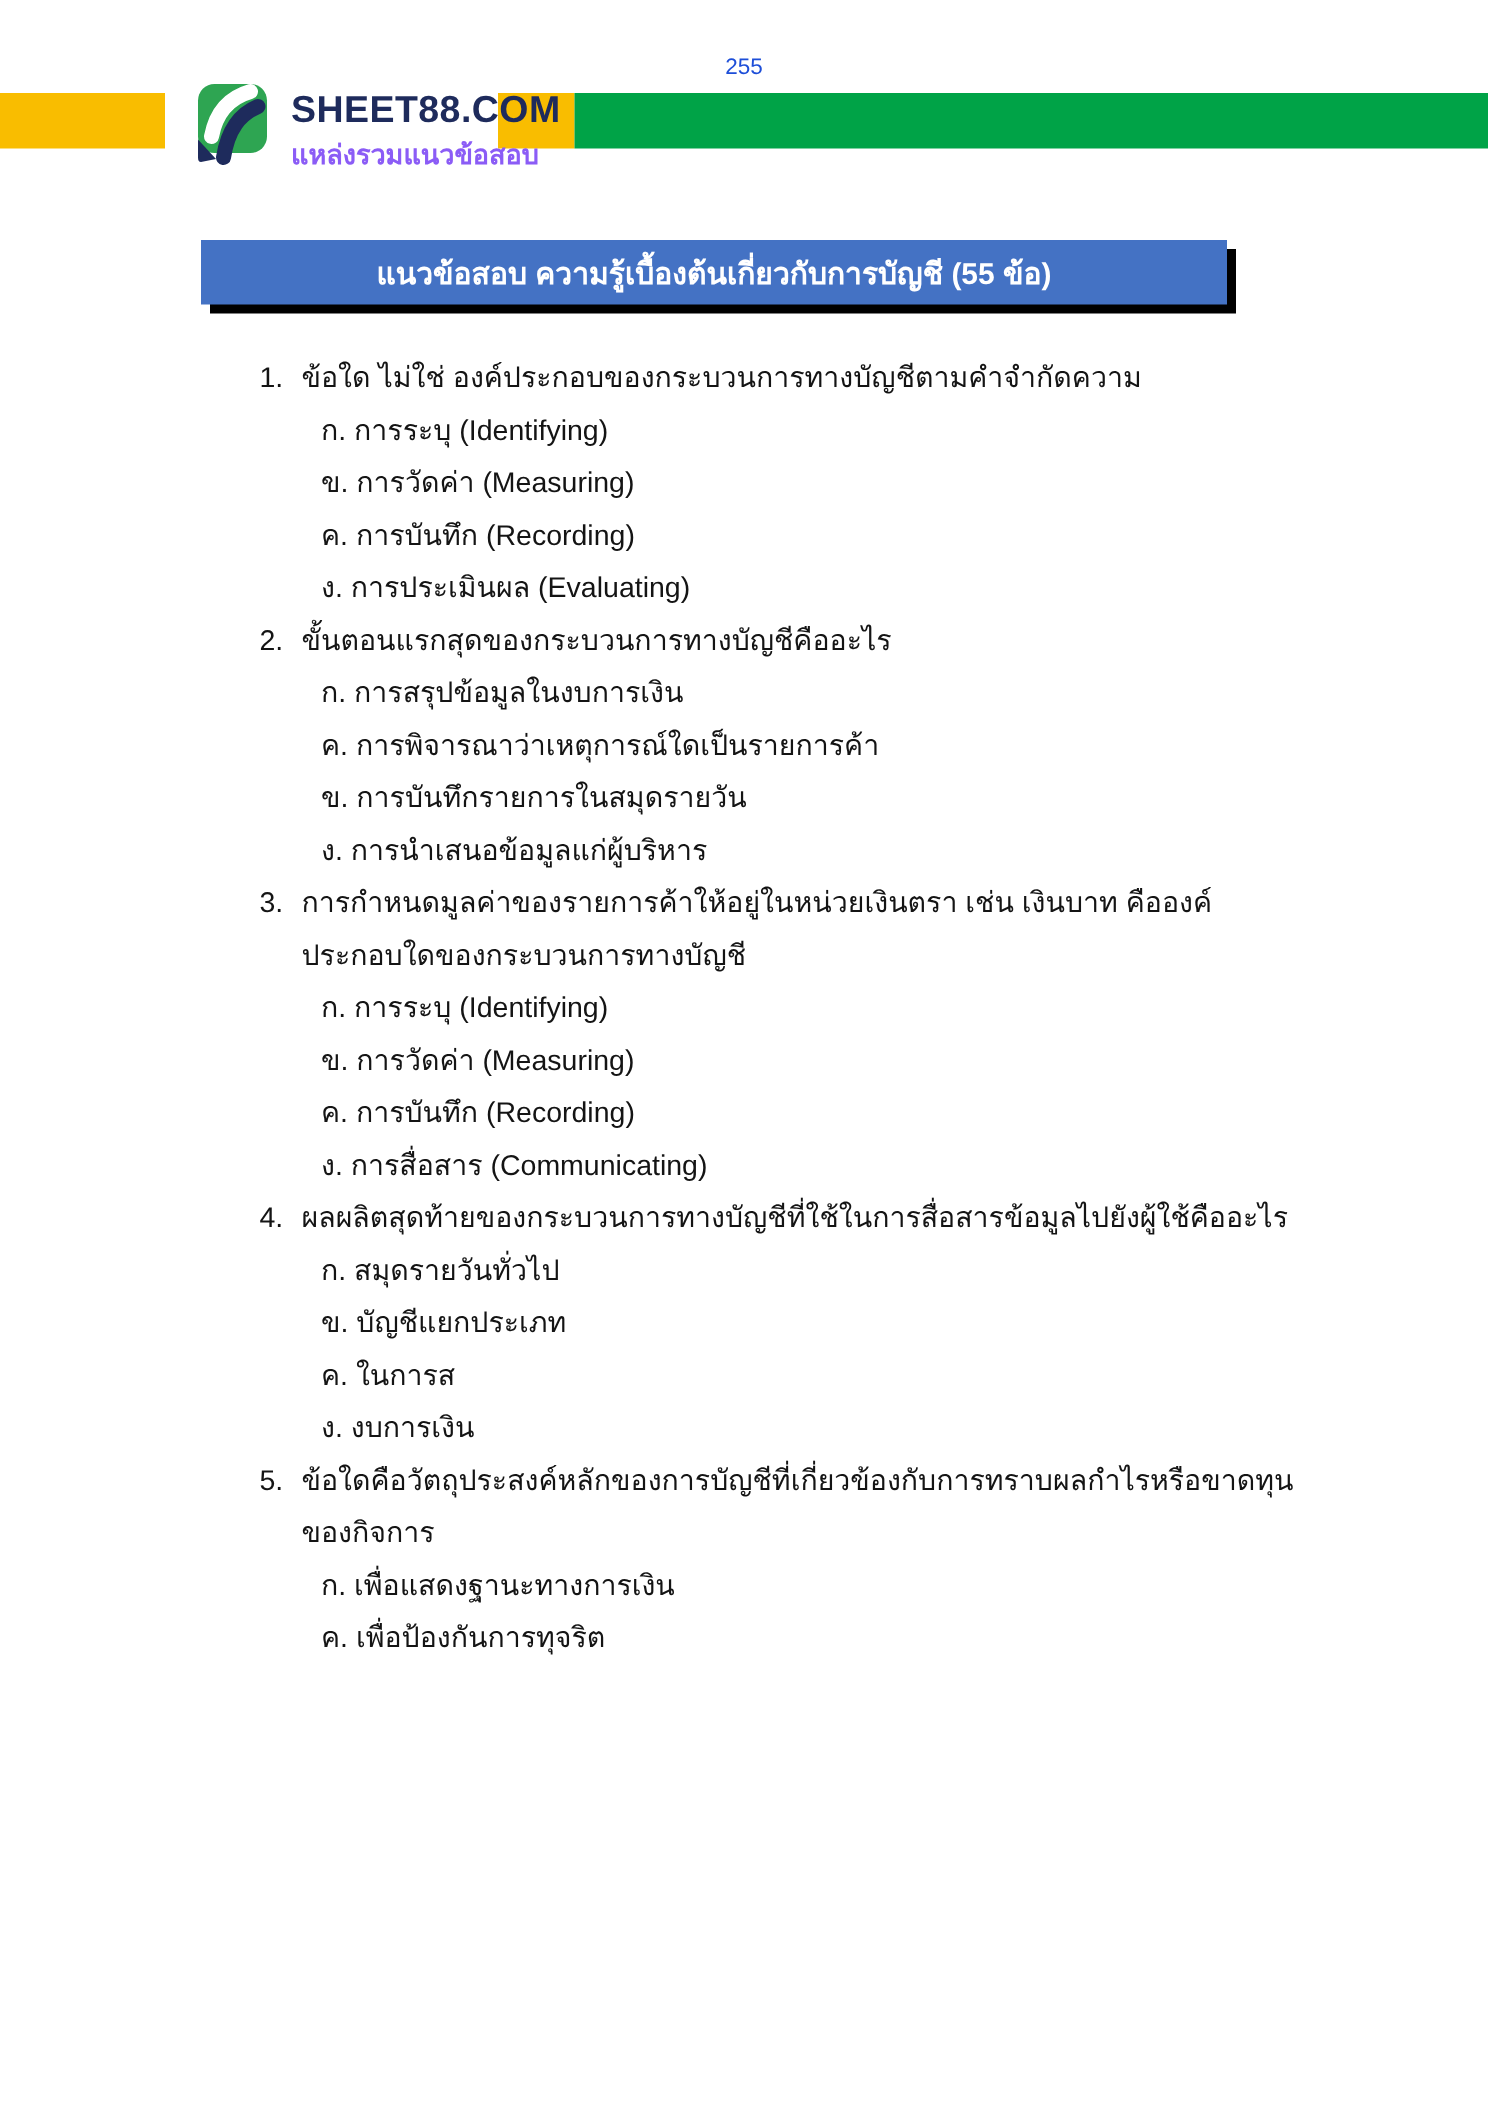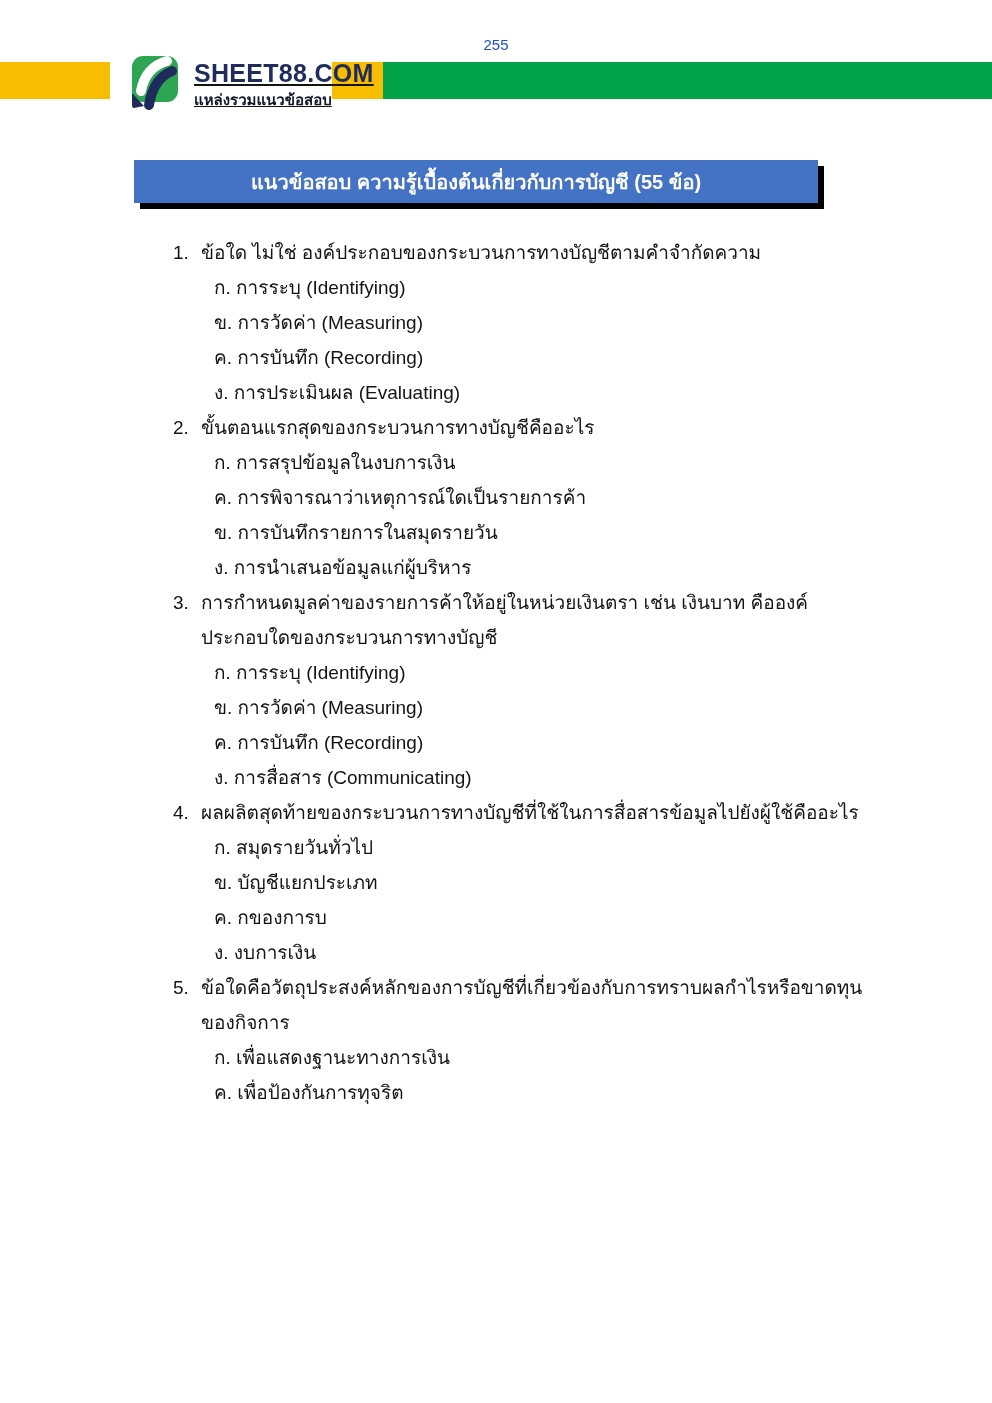--- a/index.html
+++ b/index.html
@@ -14,27 +14,27 @@
     text-align:center; font-size:15px; color:#1d4ed8;
   }
   
   .bar { position:absolute; top:62px; height:37px; }
   .bar-left-yellow  { left:0;   width:110px; }
   .bar-mid-yellow   { left:332px; width:51px; }
   .bar-green        { left:383px; width:609px; }
   
   .logo { position:absolute; left:129px; top:55px; display:flex; align-items:flex-start; }
   .logo-icon { width:56px; height:58px; flex:0 0 56px; }
-  .logo-text { margin-left:9px; padding-top:5px;text-decoration:underline; }
+  .logo-text { margin-left:9px; padding-top:5px; }
   .brand-name {
     font-size:25px; font-weight:bold; color:#1e2b5c;
     line-height:1.05; letter-spacing:0.3px;
   }
   .brand-tagline {
-    font-size:15px; font-weight:bold; color:#0f172a; margin-top:2px;
+    font-size:18px; font-weight:bold; color:#8b5cf6; margin-top:2px;
   }
   
   .banner {
     position:absolute; left:134px; top:160px; width:684px; height:43px;
     display:flex; align-items:center; justify-content:center;
   }
   .banner-title {
     color:#ffffff; font-weight:bold; font-size:20px; white-space:nowrap;
   }
   
@@ -111,21 +111,21 @@
     <div class="opt">ง. การสื่อสาร (Communicating)</div>
   </div>
 
   <div class="q">
     <div class="q-line">
       <span class="q-num">4.</span>
       <span class="q-text"><span>ผลผลิตสุดท้ายของกระบวนการทางบัญชีที่ใช้ในการสื่อสารข้อมูลไปยังผู้ใช้คืออะไร</span><b></b><span></span></span>
     </div>
     <div class="opt">ก. สมุดรายวันทั่วไป</div>
     <div class="opt">ข. บัญชีแยกประเภท</div>
-    <div class="opt">ค. กของการบ</div>
+    <div class="opt">ค. ในการส</div>
     <div class="opt">ง. งบการเงิน</div>
   </div>
 
   <div class="q">
     <div class="q-line">
       <span class="q-num">5.</span>
       <span class="q-text"><span>ข้อใดคือวัตถุประสงค์หลักของการบัญชีที่เกี่ยวข้องกับการทราบผลกำไรหรือขาดทุนของกิจการ</span><b></b><span></span></span>
     </div>
     <div class="opt">ก. เพื่อแสดงฐานะทางการเงิน</div>
     <div class="opt">ค. เพื่อป้องกันการทุจริต</div>

